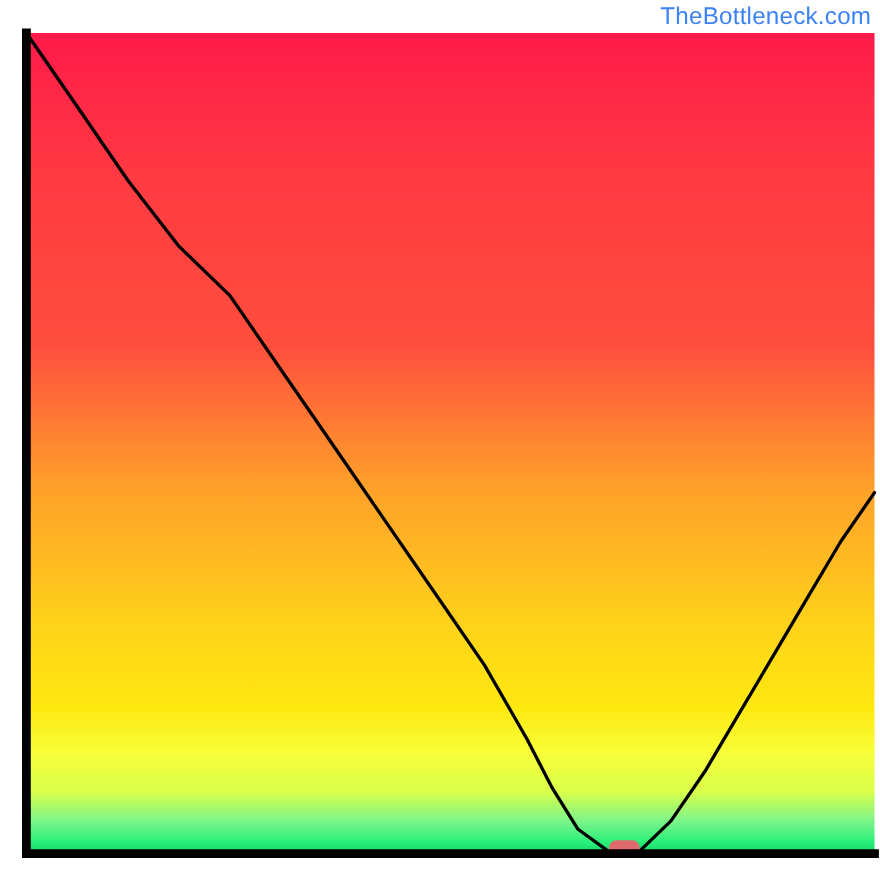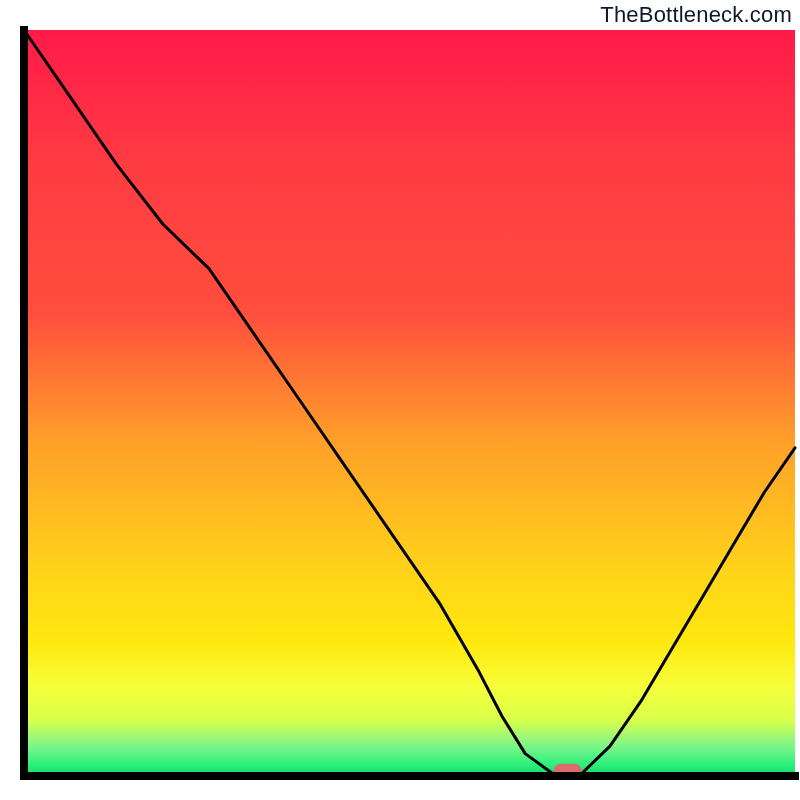--- a/index.html
+++ b/index.html
@@ -14,21 +14,21 @@
     position: relative;
     width: 800px;
     height: 800px;
   }
   .watermark {
     position: absolute;
     top: 2px;
     right: 8px;
     font-family: Arial, Helvetica, sans-serif;
     font-size: 22px;
-    color: #0f172a;
+    color: #3b82f6;
     letter-spacing: 0.2px;
   }
   svg {
     display: block;
   }
 </style>
 </head>
 <body>
 
 <div class="container">

